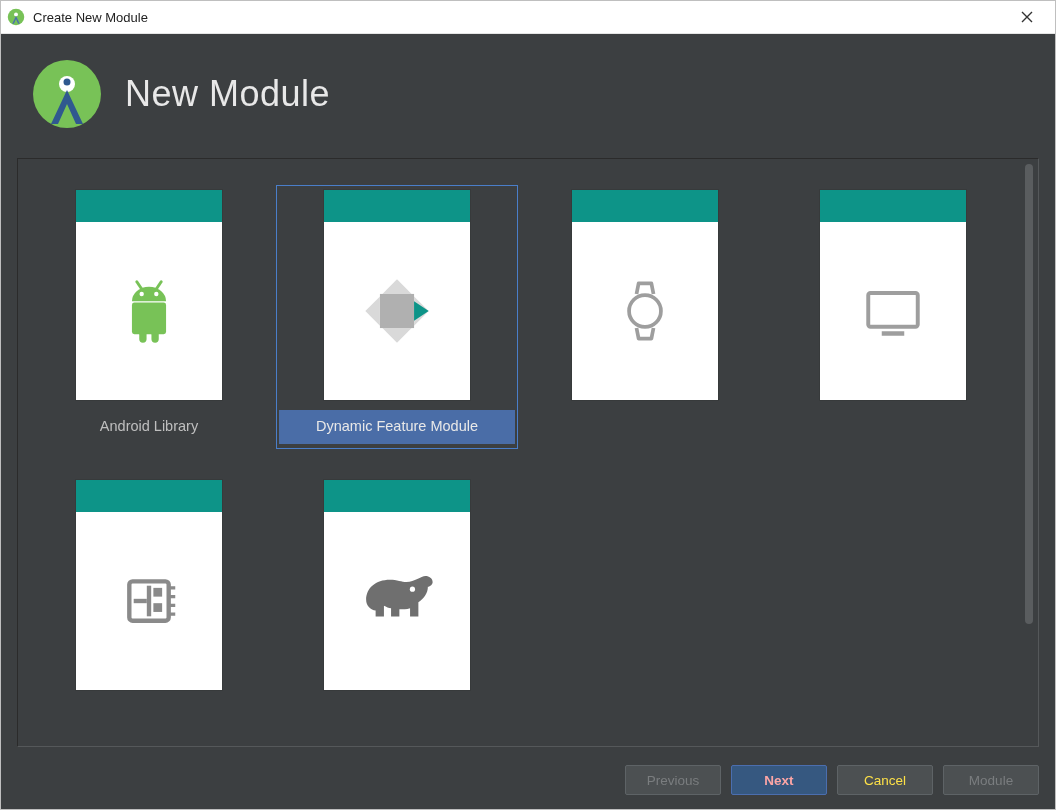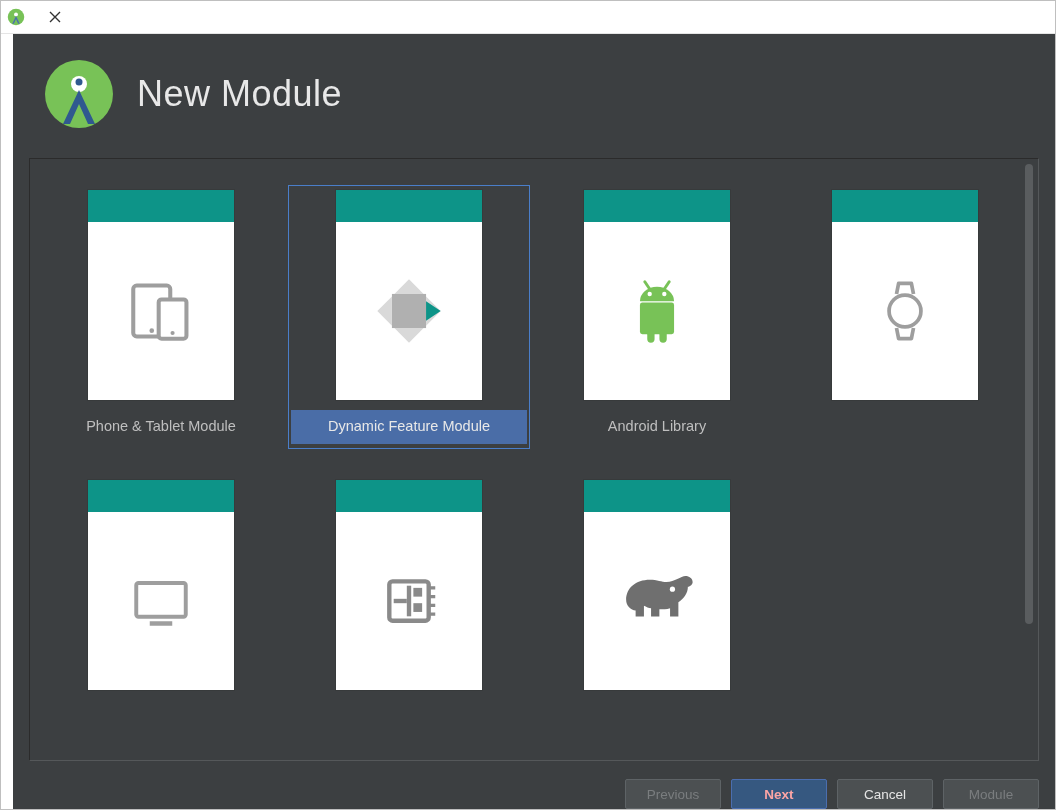--- a/index.html
+++ b/index.html
@@ -34,21 +34,20 @@
     display:flex; align-items:center; justify-content:center;
     font-size:16px; color:#333; cursor:default;
   }
 
   
   .body {
     flex: 1 1 auto;
     background: #3c3f41;
     display: flex; flex-direction: column;
     overflow: hidden;
-    margin-left: 12px;
   }
   .header {
     display:flex; align-items:center;
     padding: 24px 30px 28px 30px;
     gap: 22px;
     flex: 0 0 auto;
   }
   .header .big-logo { width:72px; height:72px; }
   .header h1 {
     margin:0; font-weight:300; font-size:36px; color:#e8e8e8; letter-spacing:0.5px;
@@ -120,26 +119,26 @@
   }
   .scrollbar .thumb {
     position:absolute; top:0; width:8px; height:460px;
     background:#5a5d5f; border-radius:4px;
   }
 
   
   .footer {
     flex:0 0 auto;
     display:flex; justify-content:flex-end; gap:10px;
-    padding: 10px 16px 0 16px;
+    padding: 10px 16px 14px 16px;
   }
   .btn {
     min-width:96px; height:30px;
     display:flex; align-items:center; justify-content:center;
-    font-size:13.5px; color:#e5e5e5;
+    font-size:13.5px; color:#fde047;
     background:#4c5052;
     border:1px solid #5e6366;
     box-sizing:border-box;
     border-radius:2px;
   }
   .btn.primary {
     background:#365880; border-color:#4b6eaf; color:#fca5a5; font-weight:600;
   }
   .btn.disabled { color:#7a7d7f; }
 
@@ -151,20 +150,21 @@
 <div class="window">
 
   <div class="titlebar">
     <span class="app-ico">
       <svg viewBox="0 0 24 24" width="18" height="18">
         <circle cx="12" cy="12" r="11" fill="#78c257"></circle>
         <circle cx="12" cy="8.5" r="2.6" fill="#ffffff"></circle>
         <path d="M12 10.5 L7 21 L9.2 21 L12 14.5 L14.8 21 L17 21 Z" fill="#4b6eaf"></path>
       </svg>
     </span>
+    <span class="title">Create New Module</span>
     <span class="win-close">
       <svg viewBox="0 0 12 12" width="12" height="12">
         <path d="M1 1 L11 11 M11 1 L1 11" stroke="#333" stroke-width="1.4"></path>
       </svg>
     </span>
   </div>
 
   <div class="body">
     <div class="header">
       <span class="big-logo">
@@ -176,73 +176,59 @@
         </svg>
       </span>
       <h1>New Module</h1>
     </div>
 
     <div class="content-wrap">
       <div class="content-border"></div>
       <div class="scrollpanel">
         <div class="grid">
 
-          <div class="cell">
-            <div class="card">
-              <div class="bar"></div>
-              <div class="body-area">
-                <svg viewBox="0 0 64 64" width="74" height="74">
-                  <rect x="8" y="10" width="32" height="44" rx="3" fill="none" stroke="#9e9e9e" stroke-width="3.5"></rect>
-                  <circle cx="24" cy="49" r="2" fill="#9e9e9e"></circle>
-                  <rect x="30" y="22" width="24" height="34" rx="2.5" fill="#ffffff" stroke="#9e9e9e" stroke-width="3.5"></rect>
-                  <circle cx="42" cy="51" r="1.8" fill="#9e9e9e"></circle>
-                </svg>
-              </div>
-            </div>
-            <div class="label">Phone &amp; Tablet Module</div>
-          </div>
-
-          <div class="cell selected">
-            <div class="card">
-              <div class="bar"></div>
-              <div class="body-area">
-                <svg viewBox="0 0 64 64" width="78" height="78">
-                  <g>
-                    <rect x="18" y="18" width="28" height="28" fill="#b0b0b0"></rect>
-                    <polygon points="32,6 44,18 20,18" fill="#d9d9d9"></polygon>
-                    <polygon points="32,58 20,46 44,46" fill="#d9d9d9"></polygon>
-                    <polygon points="6,32 18,20 18,44" fill="#d9d9d9"></polygon>
-                    <polygon points="58,32 46,44 46,20" fill="#d9d9d9"></polygon>
-                    <polygon points="46,24 58,32 46,40" fill="#0d9488"></polygon>
-                  </g>
-                </svg>
-              </div>
-            </div>
-            <div class="label">Dynamic Feature Module</div>
-          </div>
 
           <div class="cell">
             <div class="card">
               <div class="bar"></div>
               <div class="body-area">
                 <svg viewBox="0 0 64 64" width="78" height="78">
                   <g fill="#78c257">
                     <path d="M18 24 a14 12 0 0 1 28 0 Z"></path>
                     <rect x="18" y="25" width="28" height="26" rx="2"></rect>
                     <rect x="24" y="48" width="6" height="10" rx="3"></rect>
                     <rect x="34" y="48" width="6" height="10" rx="3"></rect>
                   </g>
                   <line x1="22" y1="8" x2="26" y2="14" stroke="#78c257" stroke-width="2.4" stroke-linecap="round"></line>
                   <line x1="42" y1="8" x2="38" y2="14" stroke="#78c257" stroke-width="2.4" stroke-linecap="round"></line>
                   <circle cx="26" cy="18" r="1.8" fill="#ffffff"></circle>
                   <circle cx="38" cy="18" r="1.8" fill="#ffffff"></circle>
                 </svg>
               </div>
             </div>
             <div class="label">Android Library</div>
+          </div>
+
+          <div class="cell selected">
+            <div class="card">
+              <div class="bar"></div>
+              <div class="body-area">
+                <svg viewBox="0 0 64 64" width="78" height="78">
+                  <g>
+                    <rect x="18" y="18" width="28" height="28" fill="#b0b0b0"></rect>
+                    <polygon points="32,6 44,18 20,18" fill="#d9d9d9"></polygon>
+                    <polygon points="32,58 20,46 44,46" fill="#d9d9d9"></polygon>
+                    <polygon points="6,32 18,20 18,44" fill="#d9d9d9"></polygon>
+                    <polygon points="58,32 46,44 46,20" fill="#d9d9d9"></polygon>
+                    <polygon points="46,24 58,32 46,40" fill="#0d9488"></polygon>
+                  </g>
+                </svg>
+              </div>
+            </div>
+            <div class="label">Dynamic Feature Module</div>
           </div>
 
 
           <div class="cell">
             <div class="card">
               <div class="bar"></div>
               <div class="body-area">
                 <svg viewBox="0 0 64 64" width="68" height="68">
                   <circle cx="32" cy="32" r="15" fill="none" stroke="#9e9e9e" stroke-width="3.5"></circle>
                   <path d="M24 16 L26 6 L38 6 L40 16" fill="none" stroke="#9e9e9e" stroke-width="3.5" stroke-linejoin="round"></path>

